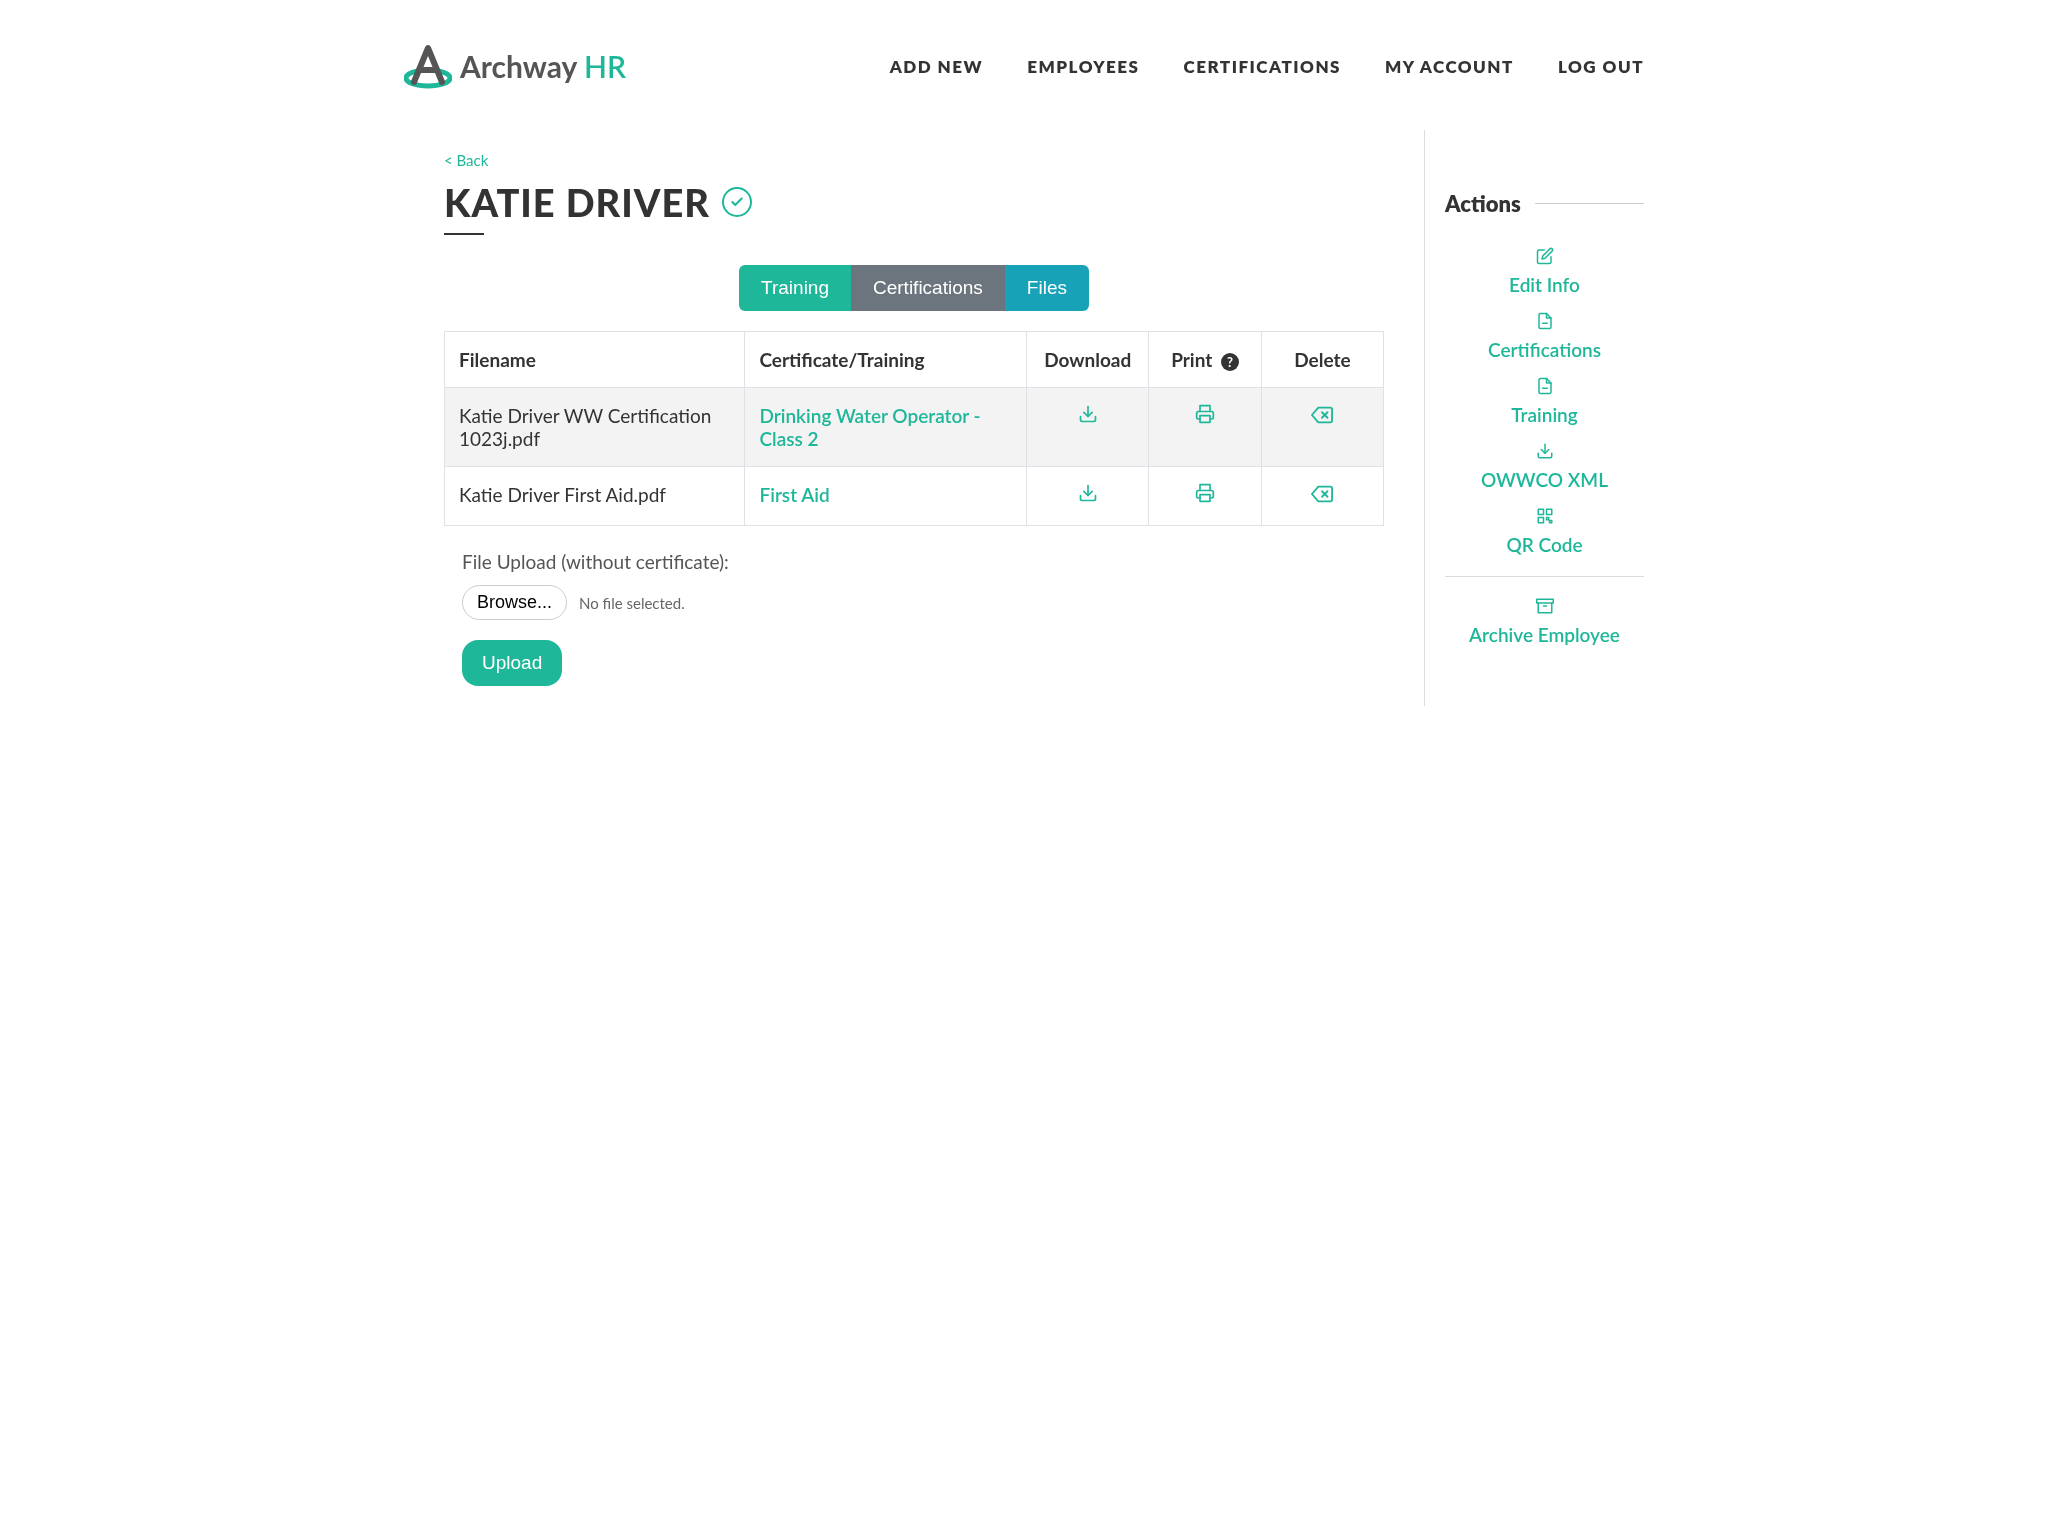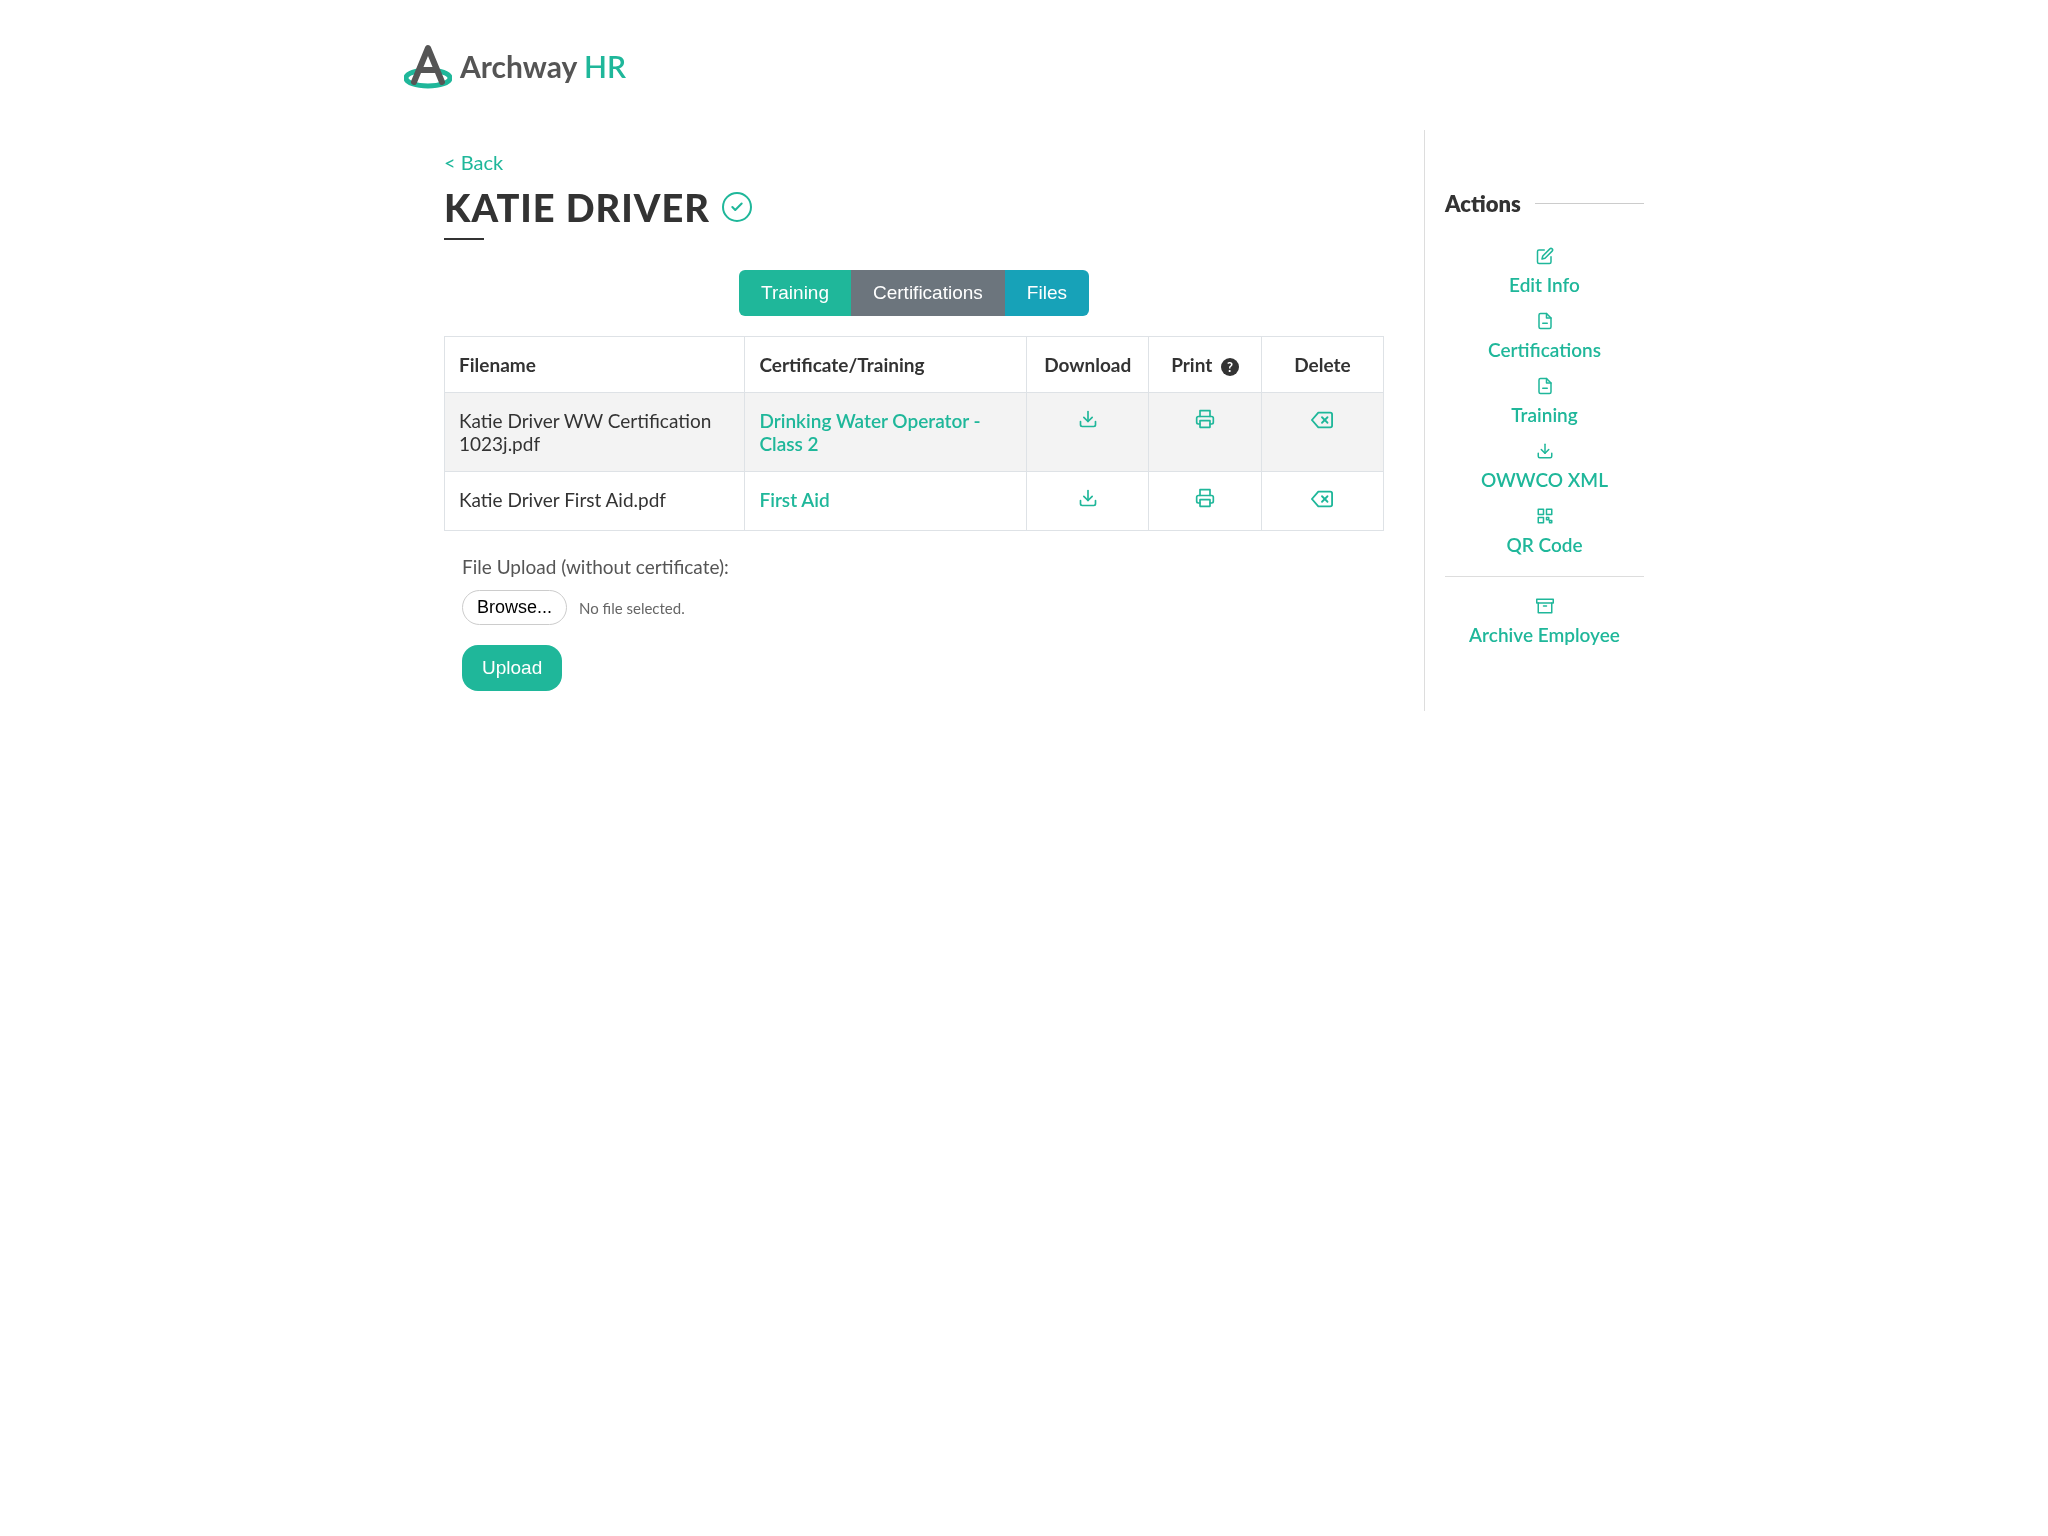--- a/index.html
+++ b/index.html
@@ -63,21 +63,21 @@
     padding: 20px 40px 20px 40px;
   }
   .sidebar {
     width: 220px;
     border-left: 1px solid #ddd;
     padding: 60px 0 40px 20px;
   }
   
   .back-link {
     color: #1fb79a;
-    font-size: 20px;
+    font-size: 15px;
     text-decoration: none;
     display: inline-block;
     margin-bottom: 10px;
   }
   
   .page-title {
     font-size: 38px;
     font-weight: 900;
     text-transform: uppercase;
     color: #333;
@@ -266,20 +266,27 @@
       <div class="logo-icon">
         <svg viewBox="0 0 48 48" width="48" height="48">
           <ellipse cx="24" cy="36" rx="22" ry="8" fill="none" stroke="#1fb79a" stroke-width="5"></ellipse>
           <path d="M 10 40 L 24 6 L 38 40 M 16 28 L 32 28" fill="none" stroke="#555" stroke-width="6" stroke-linecap="round" stroke-linejoin="round"></path>
         </svg>
       </div>
       <div class="logo-text">
         <span>Archway</span> <span class="hr">HR</span>
       </div>
     </div>
+    <nav class="nav">
+      <a href="#">Add New</a>
+      <a href="#">Employees</a>
+      <a href="#">Certifications</a>
+      <a href="#">My Account</a>
+      <a href="#">Log Out</a>
+    </nav>
   </header>
 
   <div class="main">
     <div class="content">
       <a href="#" class="back-link">&lt; Back</a>
       <h1 class="page-title">
         <span>Katie Driver</span>
         <span class="verified-icon">
           <svg width="14" height="14" viewBox="0 0 24 24" fill="none" stroke="currentColor" stroke-width="3.5" stroke-linecap="round" stroke-linejoin="round">
               <polyline points="20 6 9 17 4 12"></polyline>

